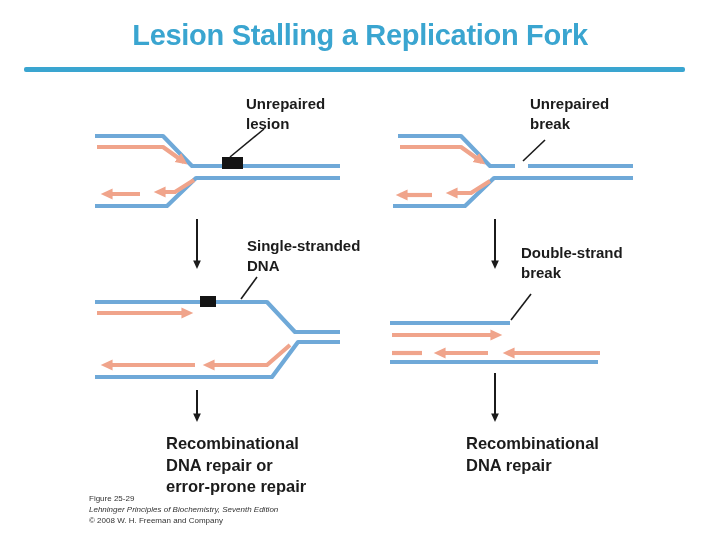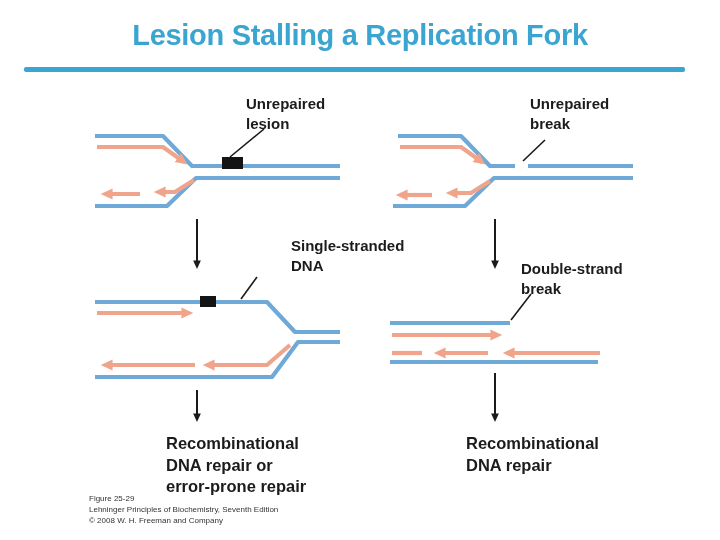--- a/index.html
+++ b/index.html
@@ -33,21 +33,21 @@
   .dlabel{
     position:absolute;font-size:15px;line-height:19.5px;font-weight:700;
     color:var(--ink);white-space:pre-line;
   }
   .rlabel{
     position:absolute;font-size:16.5px;line-height:21.5px;font-weight:700;
     color:var(--ink);white-space:pre-line;margin-left:14px;
   }
   .caption{position:absolute;left:89px;top:493px;color:#333;font-size:8px;line-height:11px;}
   .caption .fig{font-weight:400;}
-  .caption .src{text-align:right;}
+  .caption .src{font-style:italic;text-align:right;}
 </style>
 </head>
 <body>
 
 <div class="slide">
 
   <div class="title">Lesion Stalling a Replication Fork</div>
   <div class="rule"></div>
 
   <svg class="art" width="720" height="540" viewBox="0 0 720 540">
@@ -103,23 +103,23 @@
     <path class="flow-arrow" d="M197,219 V266" marker-end="url(#ah-black)"></path>
     <path class="flow-arrow" d="M197,390 V419" marker-end="url(#ah-black)"></path>
     <path class="flow-arrow" d="M495,219 V266" marker-end="url(#ah-black)"></path>
     <path class="flow-arrow" d="M495,373 V419" marker-end="url(#ah-black)"></path>
   </svg>
 
   <div class="dlabel" style="left:246px;top:94px;">Unrepaired
 lesion</div>
   <div class="dlabel" style="left:530px;top:94px;">Unrepaired
 break</div>
-  <div class="dlabel" style="left:247px;top:236px;margin-left:44px;">Single-stranded
+  <div class="dlabel" style="left:247px;top:236px;">Single-stranded
 DNA</div>
-  <div class="dlabel" style="left:521px;top:259px;">Double-strand
+  <div class="dlabel" style="left:521px;top:243px;">Double-strand
 break</div>
   <div class="rlabel" style="left:152px;top:433px;">Recombinational
 DNA repair or
 error-prone repair</div>
   <div class="rlabel" style="left:452px;top:433px;">Recombinational
 DNA repair</div>
 
   <div class="caption">
     <div class="fig">Figure 25-29</div>
     <div class="src">Lehninger Principles of Biochemistry, Seventh Edition</div>

